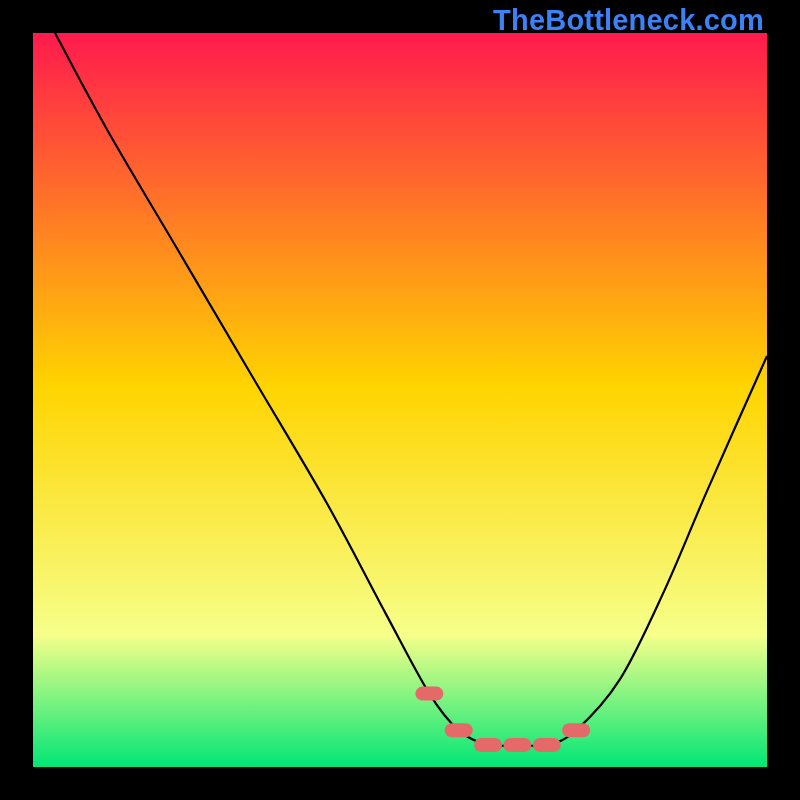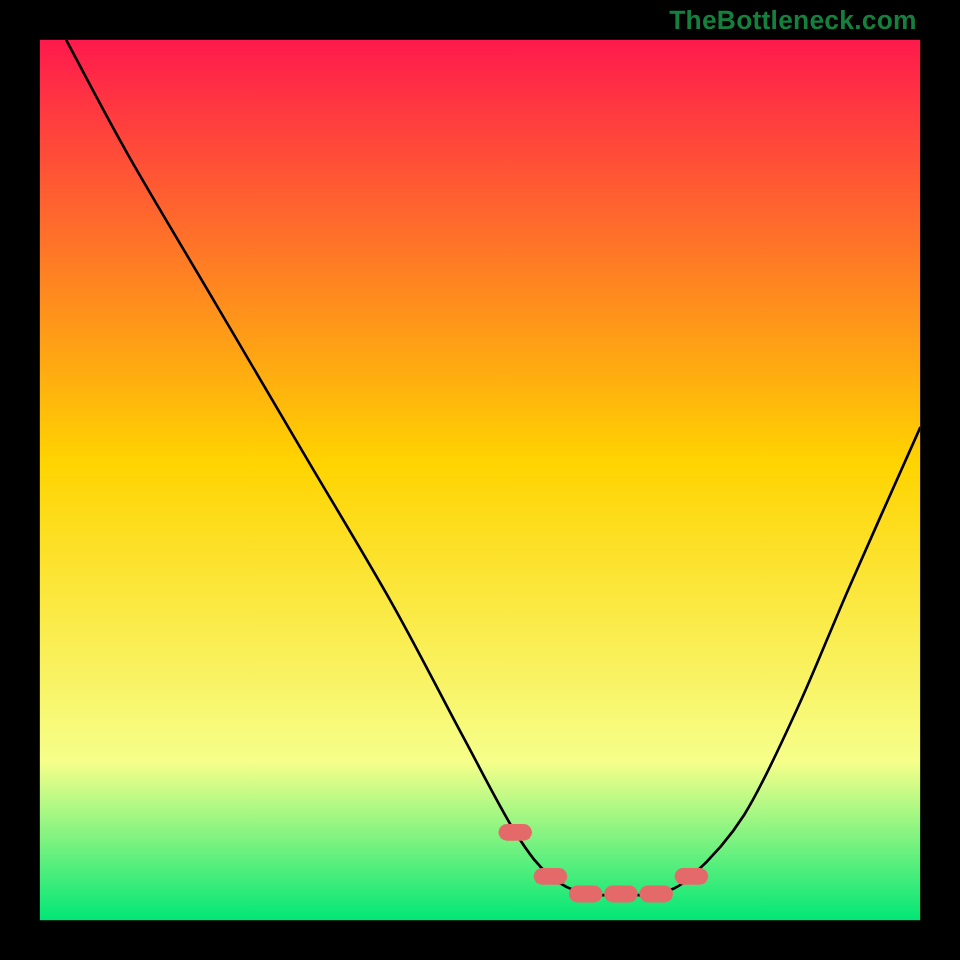--- a/index.html
+++ b/index.html
@@ -22,23 +22,23 @@
     position: absolute;
     left: 0;
     top: 0;
     width: 734px;
     height: 734px;
   }
   .attribution {
     position: absolute;
     top: 4px;
     right: 36px;
-    color: #15803d;
+    color: #3b82f6;
     font-family: Arial, Helvetica, sans-serif;
-    font-size: 22px;
+    font-size: 29px;
     font-weight: bold;
     letter-spacing: 0.2px;
   }
 </style>
 </head>
 <body>
 
 <div class="frame">
   <svg class="plot-area" viewBox="0 0 734 734">
     <defs>

